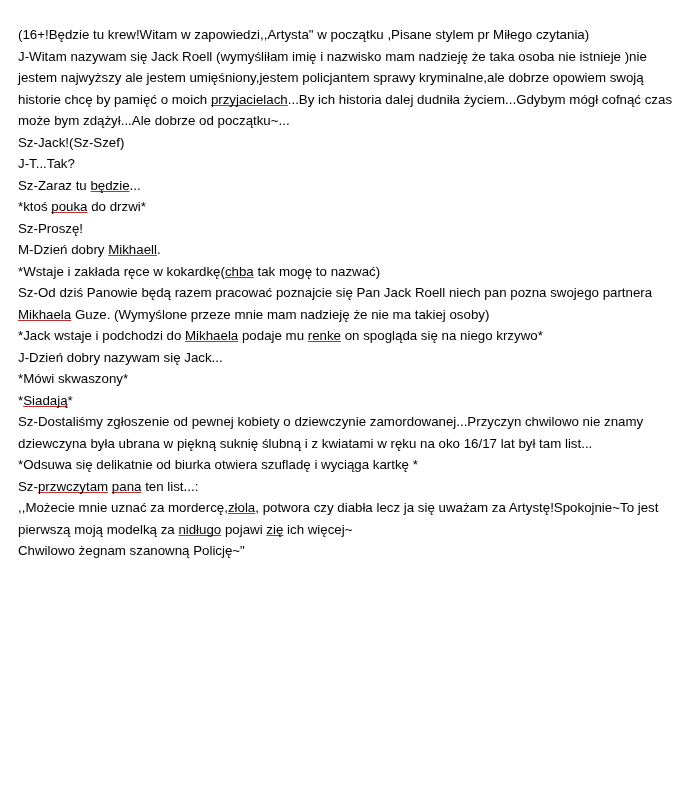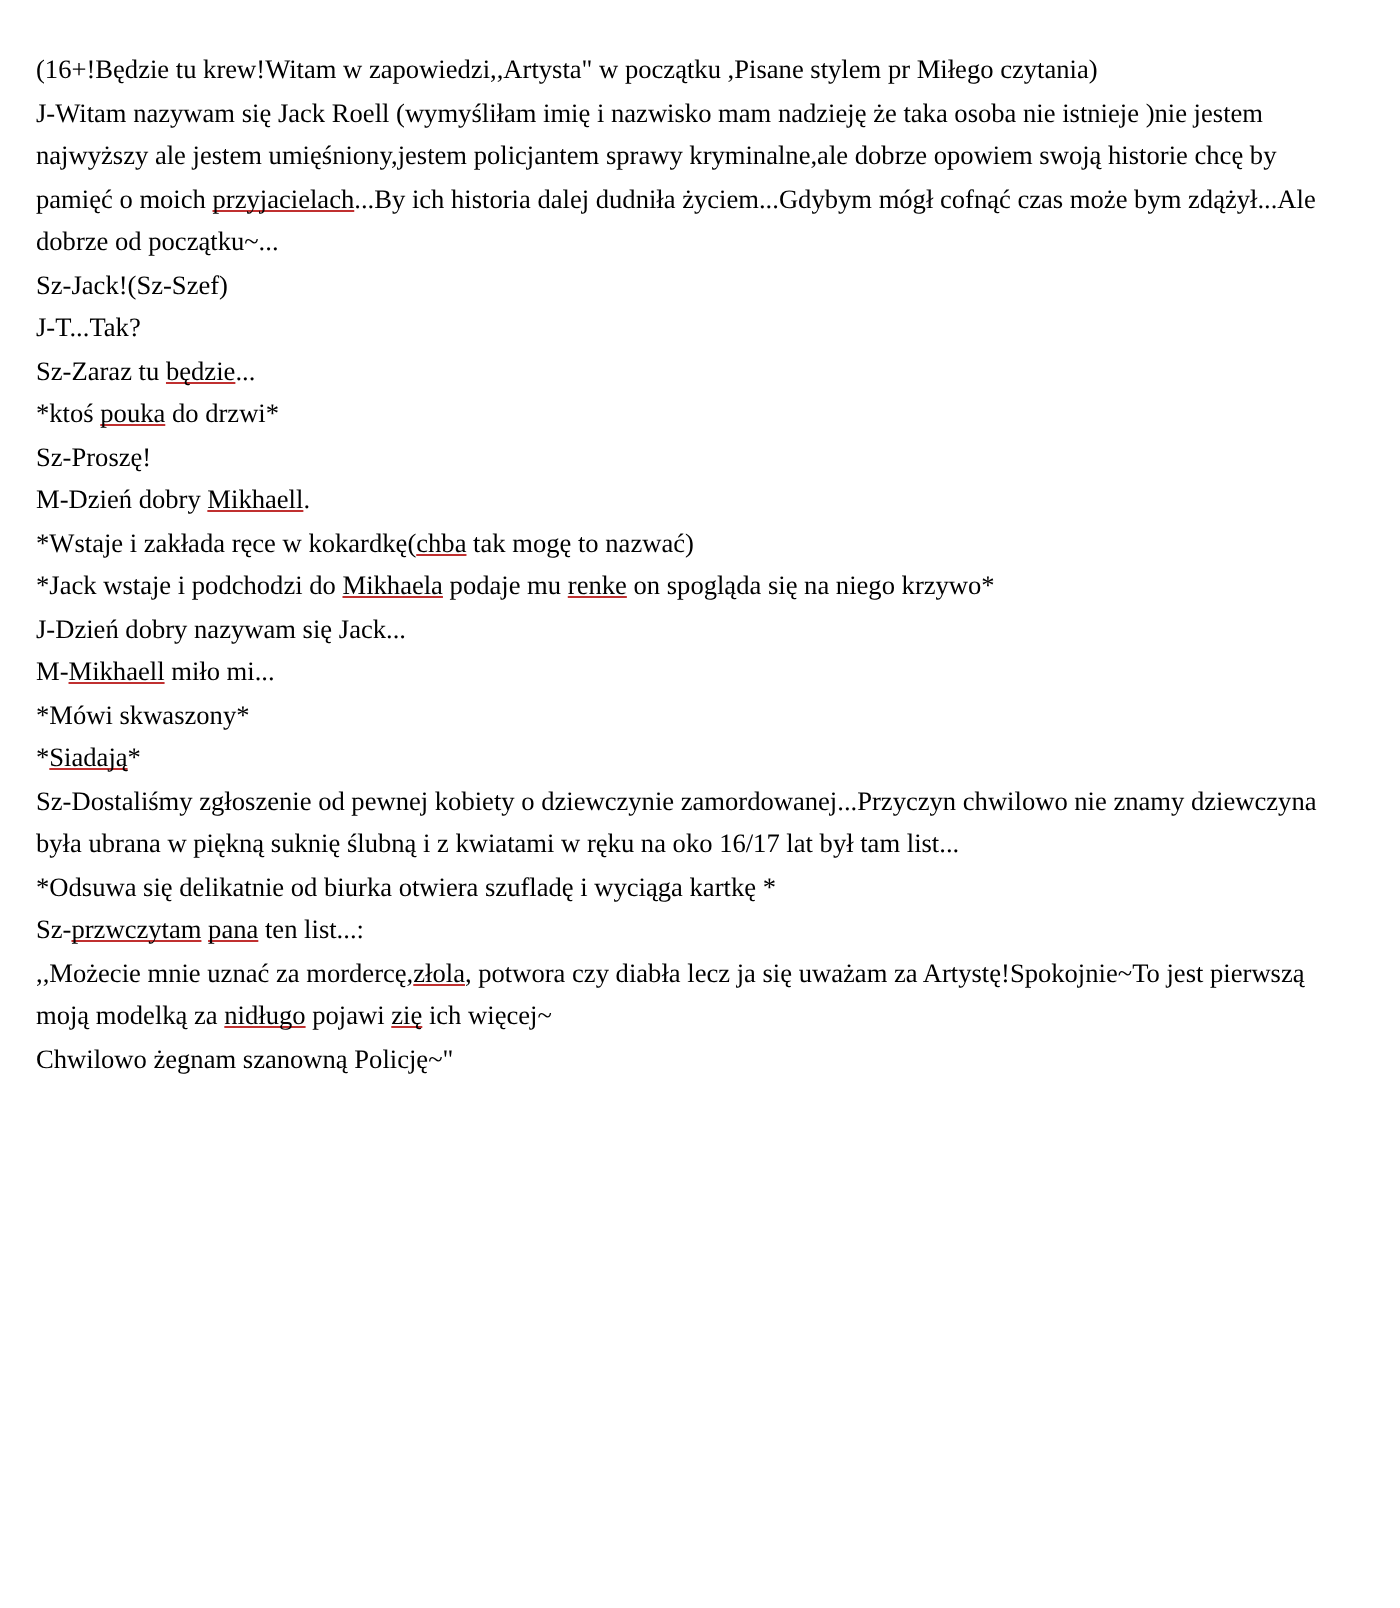--- a/index.html
+++ b/index.html
@@ -21,21 +21,20 @@
   .line {
     font-size: 13.3px;
     line-height: 21.5px;
     margin: 0;
     padding: 0;
     white-space: normal;
     word-wrap: break-word;
   }
   .para {
     margin: 0 0 0 0;
-    font-family: Liberation Serif, serif;
   }
   u.sp {
     text-decoration: underline;
     text-decoration-color: #c03030;
     text-decoration-style: solid;
     text-decoration-skip-ink: none;
   }
   
   u.sp {
     text-decoration-line: underline;
@@ -48,23 +47,23 @@
 <div id="doc">
     <div class="line para"><span>(16+!Będzie tu krew!Witam w zapowiedzi,,Artysta" w początku ,Pisane stylem pr Miłego czytania)</span></div>
     <div class="line para"><span>J-Witam nazywam się Jack Roell (wymyśliłam imię i nazwisko mam nadzieję że taka osoba nie istnieje )nie jestem najwyższy ale jestem umięśniony,jestem policjantem sprawy kryminalne,ale dobrze opowiem swoją historie chcę by pamięć o moich </span><u class="sp" style="text-decoration-color: rgb(192, 48, 48);">przyjacielach</u><span>...By ich historia dalej dudniła życiem...Gdybym mógł cofnąć czas może bym zdążył...Ale dobrze od początku~...</span></div>
     <div class="line para"><span>Sz-Jack!(Sz-Szef)</span></div>
     <div class="line para"><span>J-T...Tak?</span></div>
     <div class="line para"><span>Sz-Zaraz tu </span><u class="sp" style="text-decoration-color: rgb(192, 48, 48);">będzie</u><span>...</span></div>
     <div class="line para"><span>*ktoś </span><u class="sp" style="text-decoration-color: rgb(192, 48, 48);">pouka</u><span> do drzwi*</span></div>
     <div class="line para"><span>Sz-Proszę!</span></div>
     <div class="line para"><span>M-Dzień dobry </span><u class="sp" style="text-decoration-color: rgb(192, 48, 48);">Mikhaell</u><span>.</span></div>
     <div class="line para"><span>*Wstaje i zakłada ręce w kokardkę(</span><u class="sp" style="text-decoration-color: rgb(192, 48, 48);">chba</u><span> tak mogę to nazwać)</span></div>
+    <div class="line para"><span>Sz-Od dziś Panowie będą razem pracować poznajcie się Pan Jack Roell niech pan pozna swojego partnera </span><u class="sp" style="text-decoration-color: rgb(192, 48, 48);">Mikhaela</u><span> Guze. (Wymyślone przeze mnie mam nadzieję że nie ma takiej osoby)</span></div>
     <div class="line para"><span>*Jack wstaje i podchodzi do </span><u class="sp" style="text-decoration-color: rgb(192, 48, 48);">Mikhaela</u><span> podaje mu </span><u class="sp" style="text-decoration-color: rgb(192, 48, 48);">renke</u><span> on spogląda się na niego krzywo*</span></div>
     <div class="line para"><span>J-Dzień dobry nazywam się Jack...</span></div>
-    <div class="line para"><span>M-</span><u class="sp" style="text-decoration-color: rgb(192, 48, 48);">Mikhaell</u><span> miło mi...</span></div>
     <div class="line para"><span>*Mówi skwaszony*</span></div>
     <div class="line para"><span>*</span><u class="sp" style="text-decoration-color: rgb(192, 48, 48);">Siadają</u><span>*</span></div>
     <div class="line para"><span>Sz-Dostaliśmy zgłoszenie od pewnej kobiety o dziewczynie zamordowanej...Przyczyn chwilowo nie znamy dziewczyna była ubrana w piękną suknię ślubną i z kwiatami w ręku na oko 16/17 lat był tam list...</span></div>
     <div class="line para"><span>*Odsuwa się delikatnie od biurka otwiera szufladę i wyciąga kartkę *</span></div>
     <div class="line para"><span>Sz-</span><u class="sp" style="text-decoration-color: rgb(192, 48, 48);">przwczytam</u><span> </span><u class="sp" style="text-decoration-color: rgb(192, 48, 48);">pana</u><span> ten list...:</span></div>
     <div class="line para"><span>,,Możecie mnie uznać za mordercę,</span><u class="sp" style="text-decoration-color: rgb(192, 48, 48);">złola</u><span>, potwora czy diabła lecz ja się uważam za Artystę!Spokojnie~To jest pierwszą moją modelką za </span><u class="sp" style="text-decoration-color: rgb(192, 48, 48);">nidługo</u><span> pojawi </span><u class="sp" style="text-decoration-color: rgb(192, 48, 48);">zię</u><span> ich więcej~</span></div>
     <div class="line para"><span>Chwilowo żegnam szanowną Policję~"</span></div>
   </div>
 
 </body></html>

